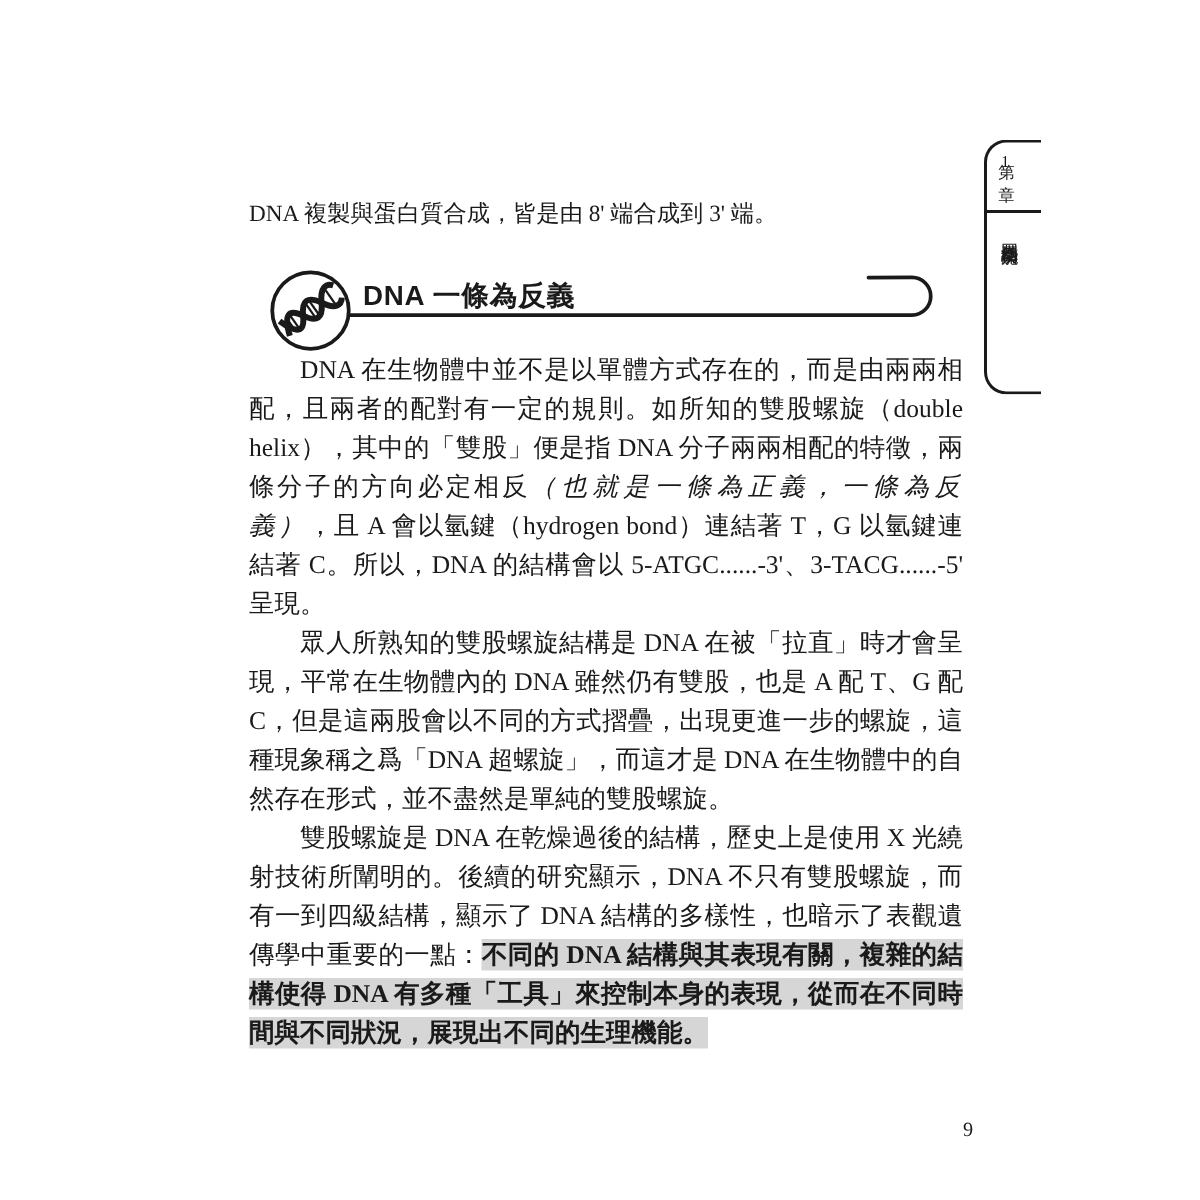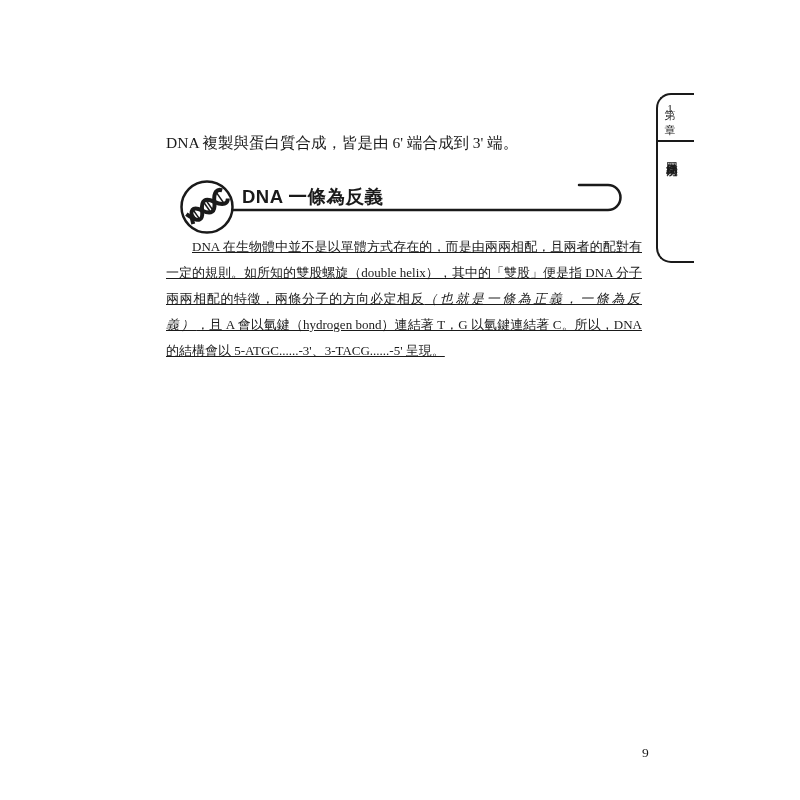--- a/index.html
+++ b/index.html
@@ -37,24 +37,23 @@
     font-size: 18.5px;
     letter-spacing: 0.5px;
     white-space: nowrap;
   }
   
   .body-text {
     position: absolute;
     left: 166px;
     top: 234px;
     width: 476px;
-    font-size: 13px;
+    font-size: 17px;
     line-height: 26px;
     text-align: justify;
-    text-decoration: underline;
   }
   .body-text p { text-indent: 2em; margin: 0; }
   .seg-kai {
     font-style: italic;
     letter-spacing: 2px;
   }
   .seg-hl {
     font-weight: bold;
     background: #d6d6d6;
     padding: 1px 0;
@@ -107,39 +106,41 @@
     left: 642px;
     top: 745px;
     font-size: 13.5px;
   }
 </style>
 </head>
 <body>
 
 <div class="page">
 
-  <div class="intro">DNA 複製與蛋白質合成，皆是由 6' 端合成到 3' 端。</div>
+  <div class="intro">DNA 複製與蛋白質合成，皆是由 8' 端合成到 3' 端。</div>
 
   <svg class="section-head-svg" width="460" height="64" viewBox="0 0 460 64">
     <path d="M 56 36 H 433 A 12.5 12.5 0 0 0 433 11 H 404" fill="none" stroke="#1a1a1a" stroke-width="2.5" stroke-linecap="round"></path>
     <circle cx="32" cy="33" r="25.5" fill="#ffffff" stroke="#1a1a1a" stroke-width="2.5"></circle>
     <g transform="translate(32,33) rotate(-35)">
       <path d="M -21 6 C -16 -9 -11 -9 -6 0 C -1 9 4 9 9 0 C 14 -9 19 -9 22 -5" fill="none" stroke="#1a1a1a" stroke-width="4"></path>
       <path d="M -21 -6 C -16 9 -11 9 -6 0 C -1 -9 4 -9 9 0 C 14 9 19 9 22 5" fill="none" stroke="#1a1a1a" stroke-width="4"></path>
       <line x1="-16" y1="-6" x2="-16" y2="6" stroke="#1a1a1a" stroke-width="1.5"></line>
       <line x1="-13" y1="-7" x2="-13" y2="7" stroke="#1a1a1a" stroke-width="1.5"></line>
       <line x1="0" y1="-7" x2="0" y2="7" stroke="#1a1a1a" stroke-width="1.5"></line>
       <line x1="3" y1="-7" x2="3" y2="7" stroke="#1a1a1a" stroke-width="1.5"></line>
       <line x1="16" y1="-6" x2="16" y2="6" stroke="#1a1a1a" stroke-width="1.5"></line>
     </g>
   </svg>
   <div class="section-title">DNA 一條為反義</div>
 
   <div class="body-text">
     <p><span>DNA 在生物體中並不是以單體方式存在的，而是由兩兩相配，且兩者的配對有一定的規則。如所知的雙股螺旋（double helix），其中的「雙股」便是指 DNA 分子兩兩相配的特徵，兩條分子的方向必定相反</span><span class="seg-kai">（也就是一條為正義，一條為反義）</span><span>，且 A 會以氫鍵（hydrogen bond）連結著 T，G 以氫鍵連結著 C。所以，DNA 的結構會以 5-ATGC......-3'、3-TACG......-5' 呈現。</span></p>
+    <p><span>眾人所熟知的雙股螺旋結構是 DNA 在被「拉直」時才會呈現，平常在生物體內的 DNA 雖然仍有雙股，也是 A 配 T、G 配 C，但是這兩股會以不同的方式摺疊，出現更進一步的螺旋，這種現象稱之爲「DNA 超螺旋」，而這才是 DNA 在生物體中的自然存在形式，並不盡然是單純的雙股螺旋。</span></p>
+    <p><span>雙股螺旋是 DNA 在乾燥過後的結構，歷史上是使用 X 光繞射技術所闡明的。後續的研究顯示，DNA 不只有雙股螺旋，而有一到四級結構，顯示了 DNA 結構的多樣性，也暗示了表觀遺傳學中重要的一點：</span><span class="seg-hl">不同的 DNA 結構與其表現有關，複雜的結構使得 DNA 有多種「工具」來控制本身的表現，從而在不同時間與不同狀況，展現出不同的生理機能。</span></p>
   </div>
 
   <div class="chapter-tab">
     <div class="tab-chapter-label">第1章</div>
     <div class="tab-divider"></div>
     <div class="tab-title">基因結構與功能</div>
   </div>
 
   <div class="page-number">9</div>
 

